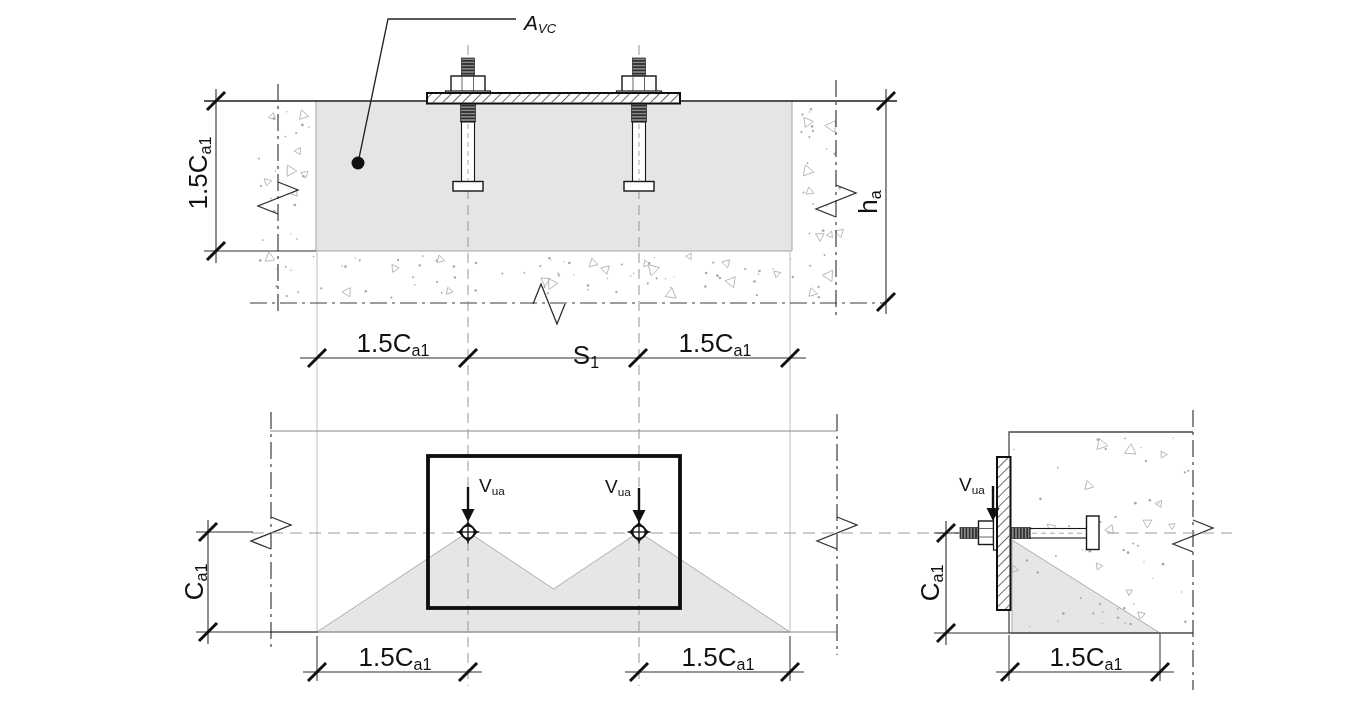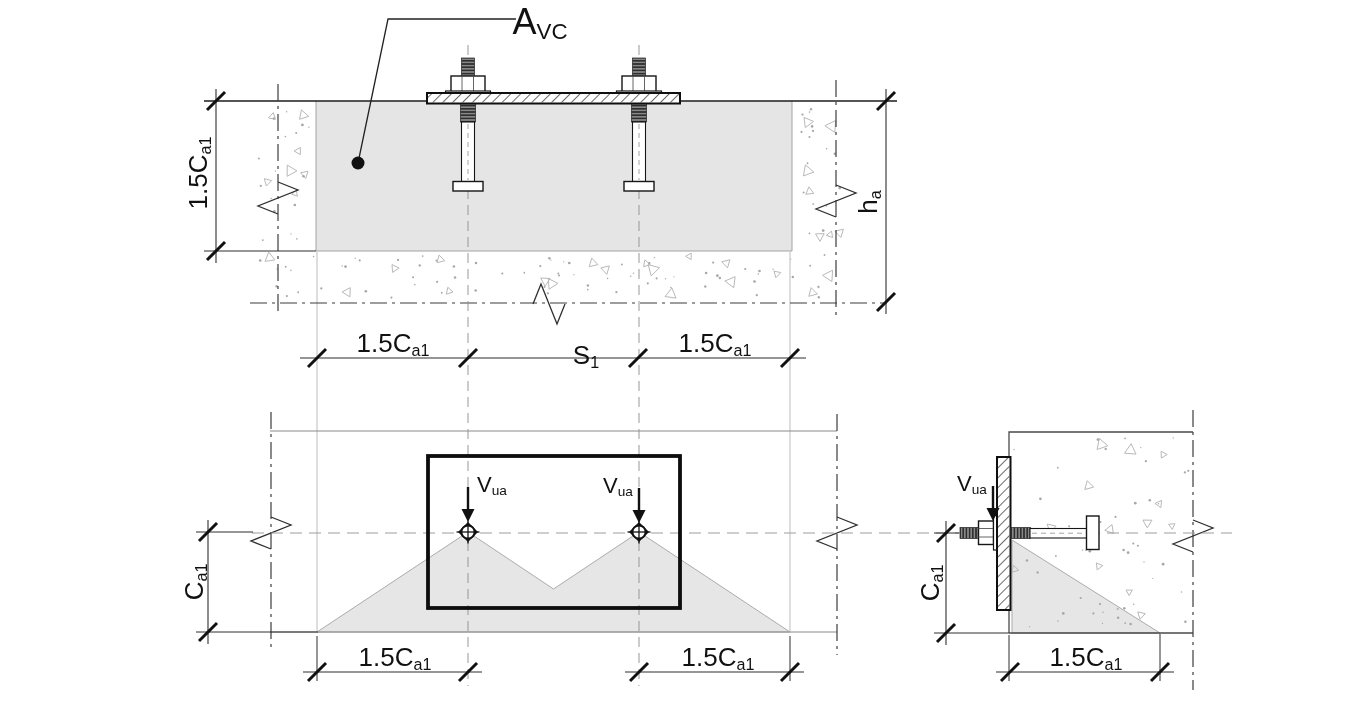--- a/index.html
+++ b/index.html
@@ -4,22 +4,22 @@
 <style>
   html,body{margin:0;padding:0;background:#fff;}
   #stage{position:relative;width:1348px;height:711px;background:#ffffff;overflow:hidden;
          font-family:"Liberation Sans",sans-serif;}
   #drawing{position:absolute;left:0;top:0;}
   .lbl{position:absolute;transform:translate(-50%,-50%);white-space:nowrap;color:#111;
        line-height:1;user-select:none;}
   .lbl.rot{transform:translate(-50%,-50%) rotate(-90deg);}
   .lbl .sub{font-size:0.62em;position:relative;top:0.24em;}
   .dim{font-size:26px;}
-  .force{font-size:22px;}
-  .title{font-size:36px;}
+  .force{font-size:19px;}
+  .title{font-size:21px;font-style:italic;}
 </style>
 </head>
 <body>
 
 <div id="stage">
 
 <svg id="drawing" width="1348" height="711" viewBox="0 0 1348 711" xmlns="http://www.w3.org/2000/svg">
   <defs>
     <pattern id="hatch" width="7" height="7" patternUnits="userSpaceOnUse" patternTransform="rotate(45)">
       <line x1="0" y1="0" x2="0" y2="7" stroke="#2b2b2b" stroke-width="1.4"></line>

